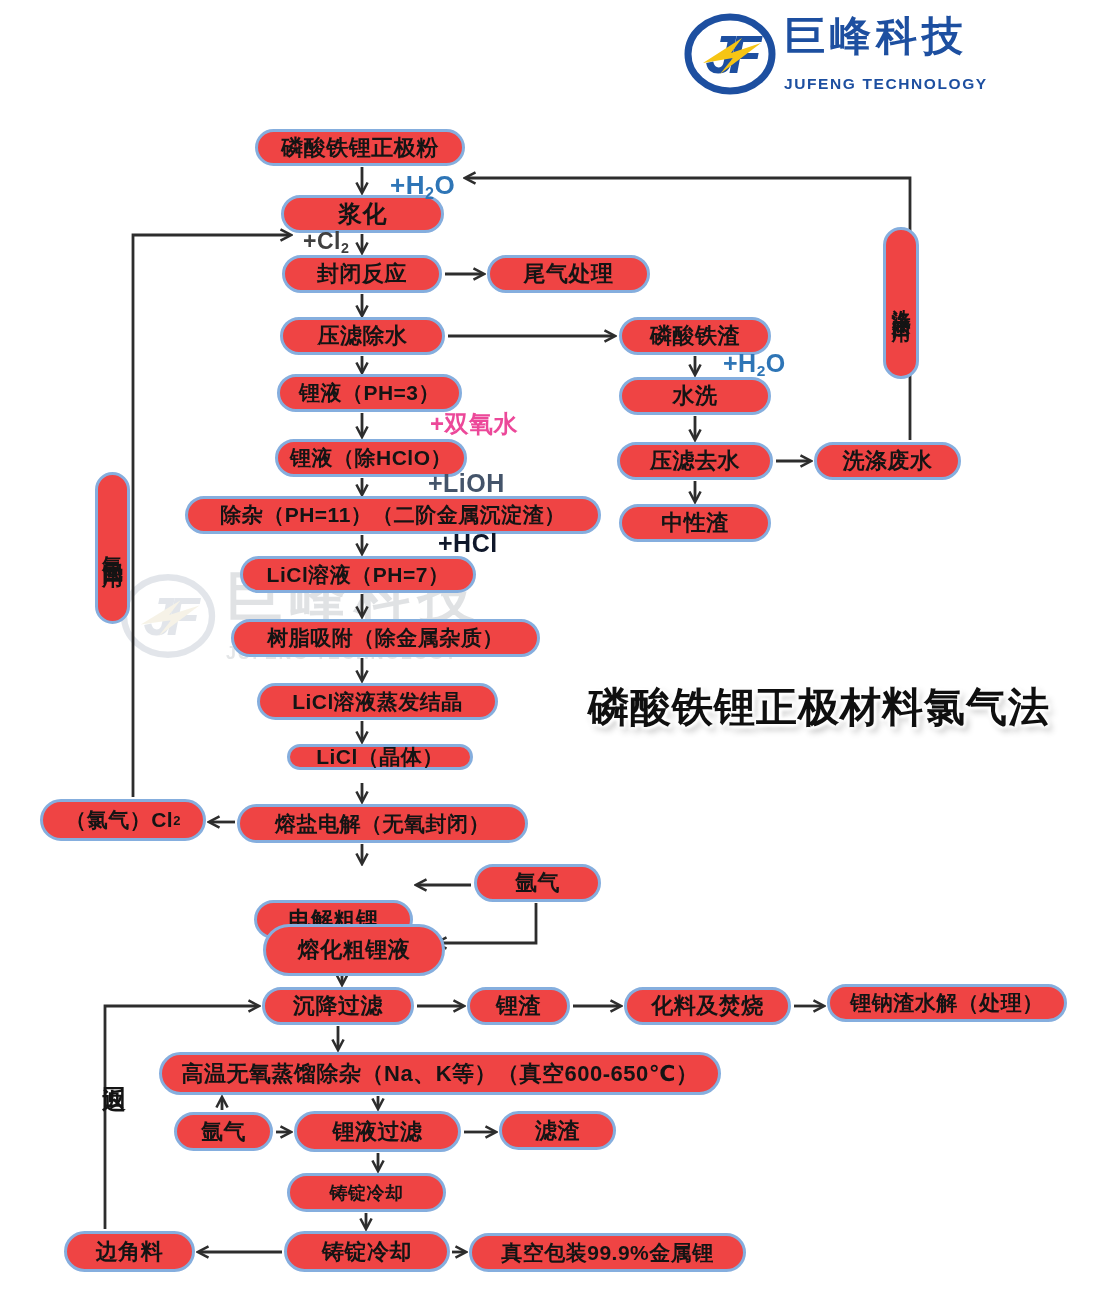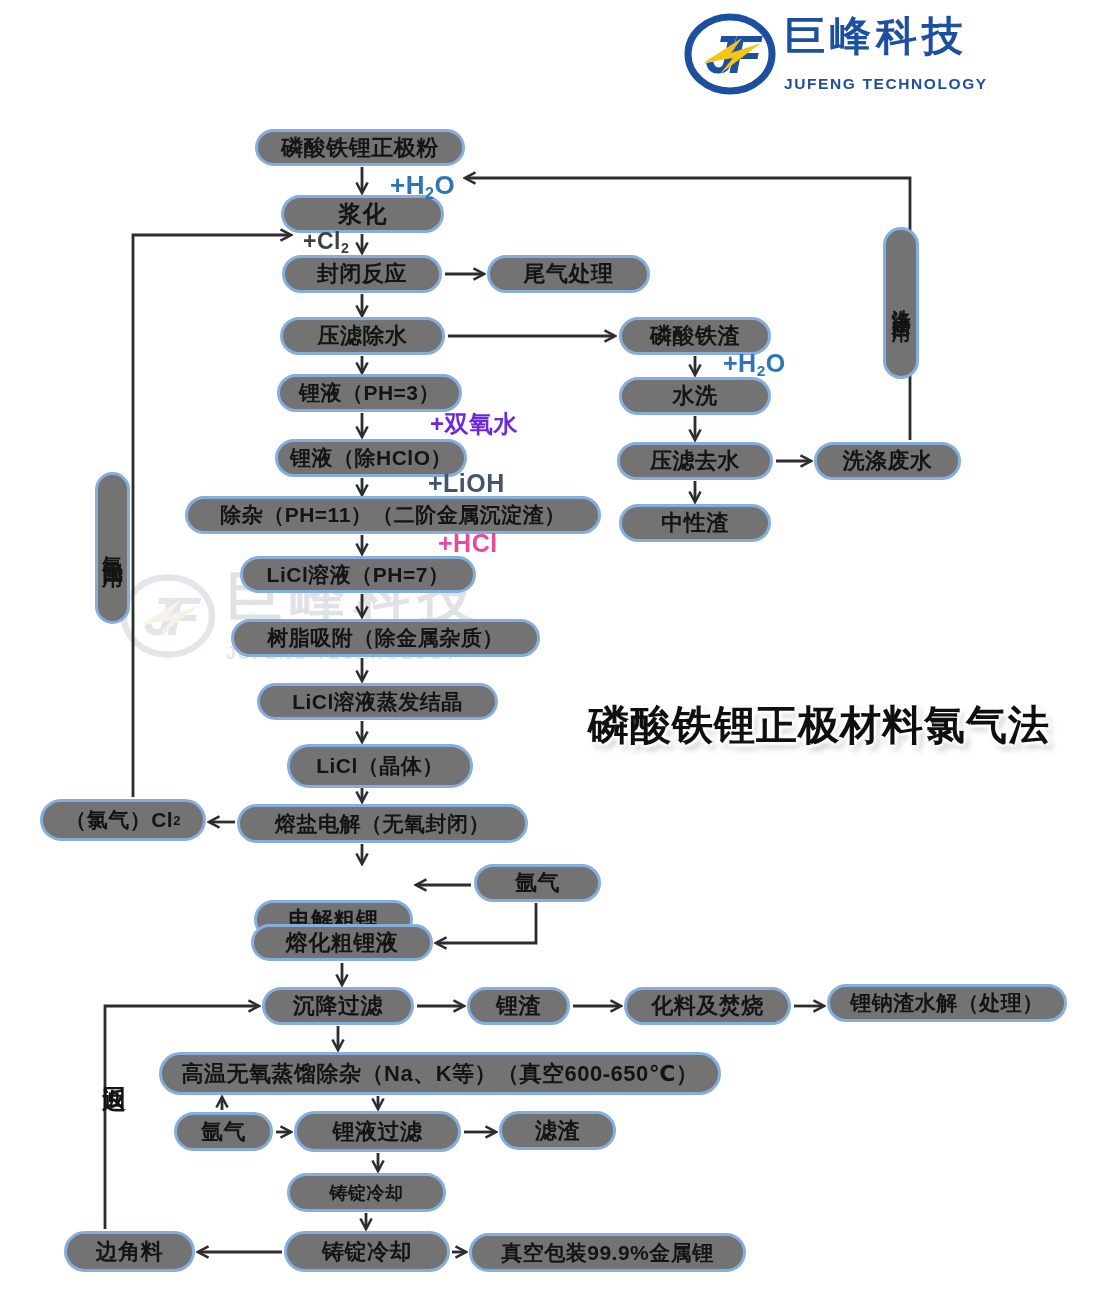--- a/index.html
+++ b/index.html
@@ -6,21 +6,21 @@
   .canvas {
     position:relative; width:1100px; height:1300px; margin:0 auto;
     background:#ffffff; overflow:hidden;
     font-family:"Liberation Sans","DejaVu Sans",sans-serif;
   }
   .edges { position:absolute; left:0; top:0; width:1100px; height:1300px; z-index:2; }
   .edge { fill:none; stroke:#2d2d2d; stroke-width:2.8px; }
   .nodes, .labels { position:absolute; left:0; top:0; width:0; height:0; z-index:3; }
   .node {
     position:absolute; box-sizing:border-box;
-    background:#737373; border:3px solid #85aede; border-radius:40px;
+    background:#ef4444; border:3px solid #85aede; border-radius:40px;
     display:flex; align-items:center; justify-content:center;
     font-weight:bold; color:#141414; white-space:nowrap; z-index:3;
     letter-spacing:0.5px;
   }
   .node.vertical {
     writing-mode:vertical-rl; text-orientation:upright;
     border-radius:18px; letter-spacing:4px; white-space:normal;
   }
   .flabel {
     position:absolute; font-weight:bold; white-space:nowrap; z-index:4;
@@ -39,21 +39,20 @@
   .watermark .logo-mark { width:100px; height:88px; }
   .watermark .logo-cn { font-size:56px; color:#8d99a8; letter-spacing:8px; }
   .watermark .logo-en { font-size:18px; color:#9aa5b1; }
   
   .title {
     position:absolute; left:538px; top:680px; width:562px; z-index:4;
     text-align:center; font-weight:bold; font-size:41px; color:#0f0f0f;
     line-height:1.35; letter-spacing:1px;
     text-shadow:0 0 6px #fff,0 0 10px #fff,2px 2px 3px #fff,-2px -2px 3px #fff,
                 -2px 2px 3px #fff,2px -2px 3px #fff,4px 5px 7px rgba(0,0,0,0.30);
-    margin-top:18px;
   }
 </style>
 </head>
 <body>
 
 <div class="canvas">
 
   <div class="watermark">
     <svg class="logo-mark" viewBox="0 0 92 84">
       <ellipse cx="46" cy="42" rx="42" ry="37" fill="none" stroke="#8fa6c4" stroke-width="6"></ellipse>
@@ -117,29 +116,29 @@
       <div class="node" style="left: 281px; top: 195px; width: 163px; height: 38px; font-size: 24px;">浆化</div>
       <div class="node" style="left: 282px; top: 255px; width: 160px; height: 38px; font-size: 22px;">封闭反应</div>
       <div class="node" style="left: 487px; top: 255px; width: 163px; height: 38px; font-size: 22px;">尾气处理</div>
       <div class="node" style="left: 280px; top: 317px; width: 165px; height: 38px; font-size: 22px;">压滤除水</div>
       <div class="node" style="left: 277px; top: 374px; width: 185px; height: 38px; font-size: 21px;">锂液（PH=3）</div>
       <div class="node" style="left: 275px; top: 439px; width: 192px; height: 38px; font-size: 21px;">锂液（除HClO）</div>
       <div class="node" style="left: 185px; top: 496px; width: 416px; height: 38px; font-size: 21px;">除杂（PH=11）（二阶金属沉淀渣）</div>
       <div class="node" style="left: 240px; top: 556px; width: 236px; height: 37px; font-size: 21px;">LiCl溶液（PH=7）</div>
       <div class="node" style="left: 231px; top: 619px; width: 309px; height: 38px; font-size: 21px;">树脂吸附（除金属杂质）</div>
       <div class="node" style="left: 257px; top: 683px; width: 241px; height: 37px; font-size: 21px;">LiCl溶液蒸发结晶</div>
-      <div class="node" style="left: 287px; top: 744px; width: 186px; height: 44px; font-size: 21px;">LiCl（晶体）</div>
+      <div class="node" style="left: 287px; top: 744px; width: 186px; height: 26px; font-size: 21px;">LiCl（晶体）</div>
       <div class="node" style="left: 237px; top: 804px; width: 291px; height: 39px; font-size: 21px;">熔盐电解（无氧封闭）</div>
       <div class="node" style="left: 40px; top: 799px; width: 166px; height: 42px; font-size: 21px;">
         <span>（氯气）Cl</span>
         <span class="sub">2</span>
       </div>
       <div class="node" style="left: 254px; top: 900px; width: 159px; height: 39px; font-size: 22px;">电解粗锂</div>
       <div class="node" style="left: 474px; top: 864px; width: 127px; height: 38px; font-size: 22px;">氩气</div>
-      <div class="node" style="left: 251px; top: 924px; width: 182px; height: 37px; font-size: 22px;">熔化粗锂液</div>
+      <div class="node" style="left: 263px; top: 924px; width: 182px; height: 52px; font-size: 22px;">熔化粗锂液</div>
       <div class="node" style="left: 262px; top: 987px; width: 152px; height: 38px; font-size: 22px;">沉降过滤</div>
       <div class="node" style="left: 467px; top: 987px; width: 103px; height: 38px; font-size: 22px;">锂渣</div>
       <div class="node" style="left: 624px; top: 987px; width: 167px; height: 38px; font-size: 22px;">化料及焚烧</div>
       <div class="node" style="left: 827px; top: 984px; width: 240px; height: 38px; font-size: 21px;">锂钠渣水解（处理）</div>
       <div class="node" style="left: 159px; top: 1052px; width: 562px; height: 43px; font-size: 22px;">高温无氧蒸馏除杂（Na、K等）（真空600-650℃）</div>
       <div class="node" style="left: 174px; top: 1112px; width: 99px; height: 39px; font-size: 22px;">氩气</div>
       <div class="node" style="left: 294px; top: 1111px; width: 167px; height: 41px; font-size: 22px;">锂液过滤</div>
       <div class="node" style="left: 499px; top: 1111px; width: 117px; height: 39px; font-size: 22px;">滤渣</div>
       <div class="node" style="left: 287px; top: 1173px; width: 159px; height: 39px; font-size: 18px;">铸锭冷却</div>
       <div class="node" style="left: 284px; top: 1231px; width: 166px; height: 41px; font-size: 22px;">铸锭冷却</div>
@@ -150,23 +149,23 @@
       <div class="node" style="left: 617px; top: 442px; width: 156px; height: 38px; font-size: 22px;">压滤去水</div>
       <div class="node" style="left: 814px; top: 442px; width: 147px; height: 38px; font-size: 22px;">洗涤废水</div>
       <div class="node" style="left: 619px; top: 504px; width: 152px; height: 38px; font-size: 22px;">中性渣</div>
       <div class="node vertical" style="left: 95px; top: 472px; width: 35px; height: 152px; font-size: 21px;">氯气回用</div>
       <div class="node vertical" style="left: 883px; top: 227px; width: 36px; height: 152px; font-size: 19px;">洗涤水回用</div>
     </div>
 
   <div class="labels">
       <div class="flabel" style="left: 390px; top: 170px; font-size: 26px; color: rgb(46, 117, 182); font-weight: 600;"><span>+H</span><span class="sub">2</span><span>O</span></div>
       <div class="flabel" style="left: 303px; top: 228px; font-size: 23px; color: #404040; font-weight: bold;"><span>+Cl</span><span class="sub">2</span></div>
-      <div class="flabel" style="left: 430px; top: 408px; font-size: 24px; color: #6d28d9; font-weight: 600;"><span>+双氧水</span></div>
+      <div class="flabel" style="left: 430px; top: 408px; font-size: 24px; color: #ec4899; font-weight: 600;"><span>+双氧水</span></div>
       <div class="flabel" style="left: 428px; top: 469px; font-size: 25px; color: rgb(68, 84, 106); font-weight: 600;"><span>+LiOH</span></div>
-      <div class="flabel" style="left: 438px; top: 529px; font-size: 25px; color: #ec4899; font-weight: 600;"><span>+HCl</span></div>
+      <div class="flabel" style="left: 438px; top: 529px; font-size: 25px; color: #0f172a; font-weight: 600;"><span>+HCl</span></div>
       <div class="flabel" style="left: 723px; top: 349px; font-size: 25px; color: rgb(46, 117, 182); font-weight: 600;"><span>+H</span><span class="sub">2</span><span>O</span></div>
       <div class="flabel vertical" style="left: 98px; top: 1068px; font-size: 24px; color: rgb(20, 20, 20); font-weight: bold;"><span>返回</span></div>
     </div>
 
   <div class="logo">
     <svg class="logo-mark" viewBox="0 0 92 84">
       <ellipse cx="46" cy="42" rx="42" ry="37" fill="none" stroke="#1d4fa0" stroke-width="7"></ellipse>
       <text x="46" y="61" text-anchor="middle" font-size="54" font-style="italic" font-weight="bold" fill="#1d4fa0" letter-spacing="-7">JF</text>
       <polygon points="19,51 58,26 47,41 77,31 36,62 49,46" fill="#f6c514"></polygon>
     </svg>

